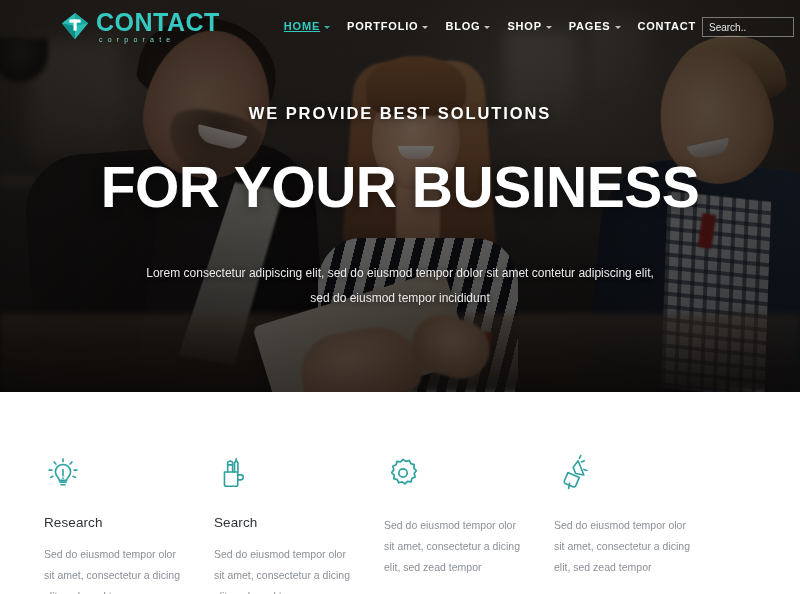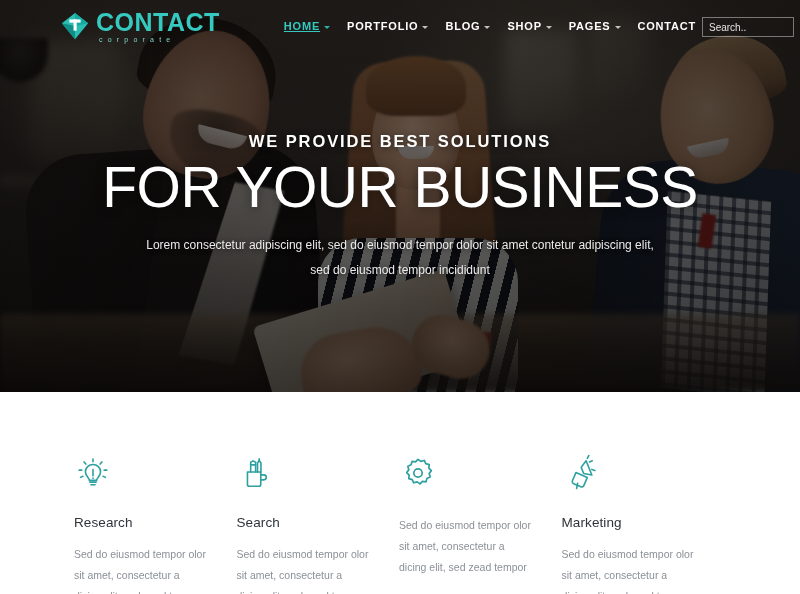--- a/index.html
+++ b/index.html
@@ -167,49 +167,49 @@
     border:1px solid rgba(255,255,255,.42); background:transparent;
     color:#efefef; font-size:10px; padding:8px 6px;
     font-family:"Liberation Sans", sans-serif; outline:none;
   }
   .search-box::placeholder { color:#e4e4e4; }
 
   
   .hero-copy {
     position:absolute; left:0; top:0; width:800px; height:392px;
     display:flex; flex-direction:column; align-items:center; justify-content:center;
-    z-index:20; padding-top:22px;
+    z-index:20; padding-top:22px;gap:28px;
   }
   .hero-kicker {
     font-size:16.5px; font-weight:700; letter-spacing:1.9px; color:#ffffff;
     text-transform:uppercase; text-shadow:0 1px 6px rgba(0,0,0,.55);
   }
   .hero-title {
-    font-size:57px; font-weight:400; letter-spacing:-.5px; color:#ffffff;
+    font-size:57px; font-weight:700; letter-spacing:-.5px; color:#ffffff;
     text-transform:uppercase; line-height:1.06; margin-top:6px;
     text-shadow:0 2px 12px rgba(0,0,0,.45);
   }
   .hero-sub {
     width:520px; text-align:center; margin-top:16px;
     font-size:12px; line-height:2.05; color:#eceaea;
     text-shadow:0 1px 5px rgba(0,0,0,.6);
   }
   .hero-btn {
     margin-top:25px; padding:11px 22px;
     border:1px solid rgba(255,255,255,.78); background:transparent;
     color:#ffffff; font-size:10.5px; font-weight:700; letter-spacing:1.1px;
     text-transform:uppercase; cursor:pointer;
     font-family:"Liberation Sans", sans-serif;
     text-shadow:0 1px 4px rgba(0,0,0,.5);
   }
 
   
   .services {
     position:absolute; left:0; top:392px; width:724px; height:202px;
-    background:#ffffff; display:flex; padding:62px 0 0 74px;
+    background:#ffffff; display:flex; padding:62px 0 0 44px;
   }
   .svc { width:195px; padding-right:28px; }
   .svc-icon { height:40px; margin-bottom:21px; color:#2fa0a0; }
   .svc-title {
     font-size:13.5px; font-weight:400; color:#2e3439; margin-bottom:14px;
     letter-spacing:.1px;
   }
   .svc-text { font-size:10.5px; line-height:2.0; color:#8b9096; }
 </style>
 </head>
@@ -356,17 +356,16 @@
 
   <div class="svc">
     <div class="svc-icon">
       <svg viewBox="0 0 40 40" width="38" height="38" fill="none" stroke="currentColor" stroke-width="1.7" stroke-linecap="round" stroke-linejoin="round">
         <path d="M8.6 24.2l6.6-6.6 9.2 9.2-6.6 6.6a2.4 2.4 0 0 1-3.4 0l-5.8-5.8a2.4 2.4 0 0 1 0-3.4z" transform="rotate(-22 20 20)"></path>
         <path d="M22.4 14.6l7.4-4.6v16.2l-7.4-4.6z" transform="rotate(-22 20 20)"></path>
         <path d="M12.6 28.8l-3 4.6" transform="rotate(-22 20 20)"></path>
         <path d="M32.6 12.6h3.2M32 8.2l2.6-2.2M32 20.8l2.6 2.2" transform="rotate(-22 20 20)"></path>
       </svg>
     </div>
-    <div class="svc-title">Marketing</div>
     <div class="svc-text">Sed do eiusmod tempor olor sit amet, consectetur a dicing elit, sed zead tempor</div>
   </div>
 
 </section>
 
 </body></html>

